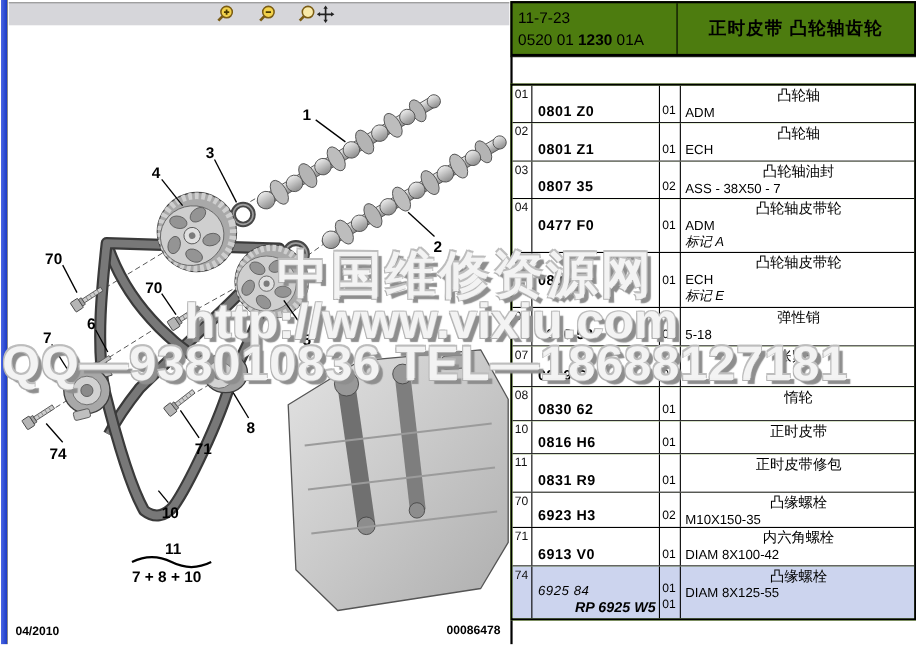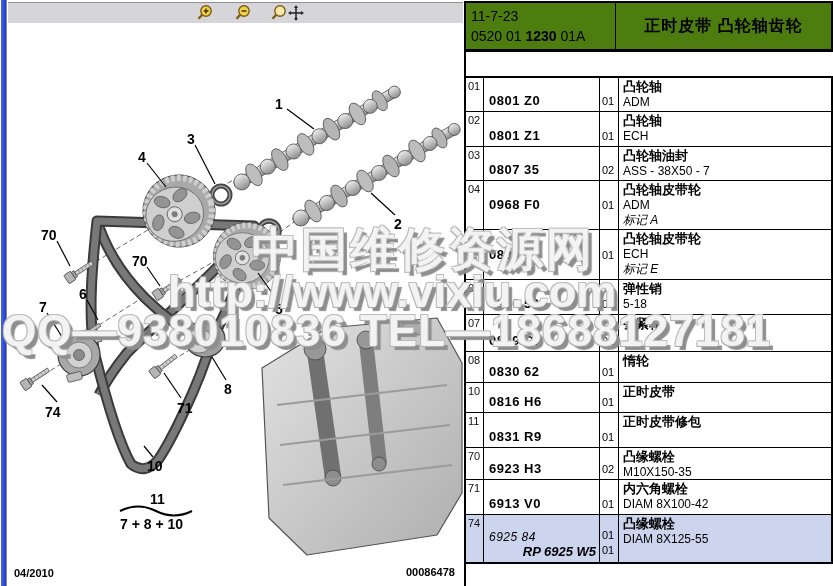--- a/index.html
+++ b/index.html
@@ -48,21 +48,21 @@
   .trow:last-child{border-bottom:none;}
   .trow.hl{background:var(--hl,#ccd4ee);}
   .c-ref{width:18px;border-right:1px solid #000;box-sizing:border-box;
          font-size:11px;padding:2px 0 0 2px;color:#111;}
   .c-part{width:116px;border-right:1px solid #000;box-sizing:border-box;
           display:flex;flex-direction:column;justify-content:flex-end;padding:0 2px 3px 5px;}
   .c-part .part1{font-size:13px;font-weight:bold;letter-spacing:0.5px;}
   .c-qty{width:19px;border-right:1px solid #000;box-sizing:border-box;display:flex;flex-direction:column;
          justify-content:flex-end;font-size:11px;padding:0 0 4px 2px;}
   .c-desc{flex:1;padding:1px 2px 1px 4px;box-sizing:border-box;overflow:hidden;}
-  .d-name{font-size:13px;font-weight:bold;line-height:16px;}
+  .d-name{font-size:13px;font-weight:normal;line-height:16px;text-align:center;}
   .d-spec{font-size:12px;line-height:15px;}
   .d-note{font-size:12px;font-style:italic;line-height:15px;}
   .trow.has-note .c-part{padding-bottom:17px;}
   .trow.has-note .c-qty{padding-bottom:18px;}
   .trow.two-part .part1{font-style:italic;font-weight:400;font-size:12px;}
   .trow.two-part .part2{font-style:italic;font-weight:bold;font-size:13px;text-align:right;padding-right:1px;}
   .trow.two-part .c-qty span{line-height:15px;}
 </style>
 </head>
 <body>
@@ -304,21 +304,21 @@
     </div>
     <div class="c-desc">
       <div class="d-name">凸轮轴油封</div>
       <div class="d-spec">ASS - 38X50 - 7</div>
 
     </div>
   </div>
       <div class="trow has-note" style="height: 49px;">
     <div class="c-ref"><span>04</span></div>
     <div class="c-part">
-      <span class="part1">0968 F0</span>
+      <span class="part1">0477 F0</span>
     </div>
     <div class="c-qty">
       <span>01</span>
     </div>
     <div class="c-desc">
       <div class="d-name">凸轮轴皮带轮</div>
       <div class="d-spec">ADM</div>
       <div class="d-note">标记 A</div>
     </div>
   </div>

